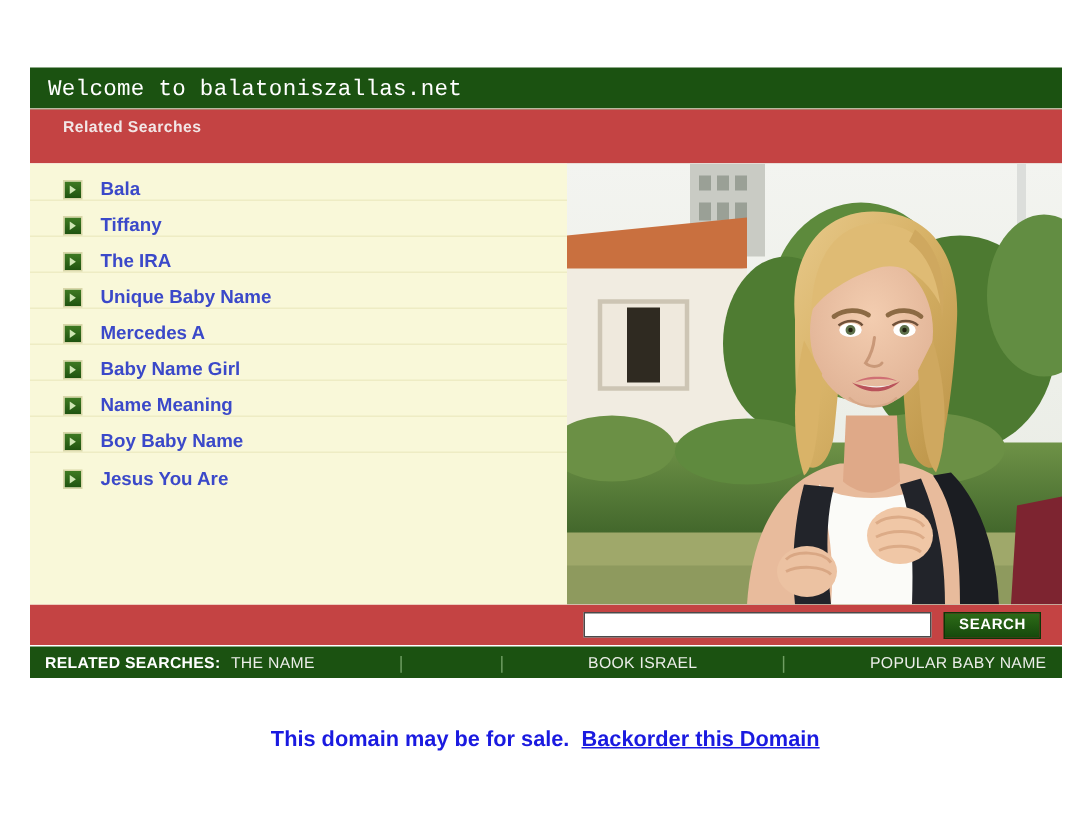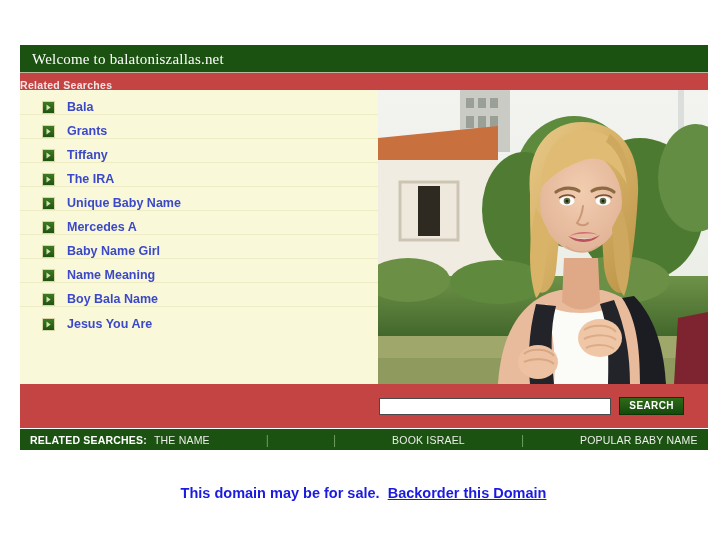--- a/index.html
+++ b/index.html
@@ -37,28 +37,29 @@
     line-height: 28px;
     padding: 0 0 0 12px;
     box-sizing: border-box;
     border-bottom: 1px solid #b9b9a0;
   }
   .title-bar .title-text {
     color: #ffffff;
     font-size: 15px;
     font-weight: normal;
     letter-spacing: .2px;
-    font-family: Liberation Serif, serif;
+    font-family: Liberation Mono, monospace;
   }
 
   
   .rs-bar {
     background: #c44343;
-    height: 17px;
+    height: 36px;
     line-height: 22px;
+    padding-left: 22px;
     box-sizing: border-box;
   }
   .rs-bar .rs-label {
     color: #f2e6e6;
     font-size: 10.5px;
     font-weight: bold;
     letter-spacing: .3px;
   }
 
   
@@ -112,25 +113,25 @@
     flex: 1 1 auto;
     position: relative;
     overflow: hidden;
     background: #dfe3d8;
   }
   .photo-svg { display: block; width: 100%; height: 100%; }
 
   
   .search-strip {
     background: #c44343;
-    height: 44px;
+    height: 27px;
     display: flex;
     align-items: center;
     justify-content: flex-end;
-    padding-right: 24px;
+    padding-right: 14px;
     box-sizing: border-box;
   }
   .search-input {
     width: 232px;
     height: 17px;
     background: #ffffff;
     border: 1px solid #4a4a4a;
     box-sizing: border-box;
     font-family: "Liberation Sans", sans-serif;
     font-size: 11px;
@@ -229,28 +230,20 @@
               </svg>
             </span>
             <span class="link-text">Bala</span>
           </div>
           <div class="link-row">
             <span class="bullet">
               <svg width="7" height="7" viewBox="0 0 7 7">
                 <path d="M1.5 0.6 L5.6 3.5 L1.5 6.4 Z" fill="#cfe6b4"></path>
               </svg>
             </span>
-            <span class="link-text">Grants</span>
-          </div>
-          <div class="link-row">
-            <span class="bullet">
-              <svg width="7" height="7" viewBox="0 0 7 7">
-                <path d="M1.5 0.6 L5.6 3.5 L1.5 6.4 Z" fill="#cfe6b4"></path>
-              </svg>
-            </span>
             <span class="link-text">Tiffany</span>
           </div>
           <div class="link-row">
             <span class="bullet">
               <svg width="7" height="7" viewBox="0 0 7 7">
                 <path d="M1.5 0.6 L5.6 3.5 L1.5 6.4 Z" fill="#cfe6b4"></path>
               </svg>
             </span>
             <span class="link-text">The IRA</span>
           </div>
@@ -285,21 +278,21 @@
               </svg>
             </span>
             <span class="link-text">Name Meaning</span>
           </div>
           <div class="link-row">
             <span class="bullet">
               <svg width="7" height="7" viewBox="0 0 7 7">
                 <path d="M1.5 0.6 L5.6 3.5 L1.5 6.4 Z" fill="#cfe6b4"></path>
               </svg>
             </span>
-            <span class="link-text">Boy Bala Name</span>
+            <span class="link-text">Boy Baby Name</span>
           </div>
           <div class="link-row">
             <span class="bullet">
               <svg width="7" height="7" viewBox="0 0 7 7">
                 <path d="M1.5 0.6 L5.6 3.5 L1.5 6.4 Z" fill="#cfe6b4"></path>
               </svg>
             </span>
             <span class="link-text">Jesus You Are</span>
           </div>
         </div>

